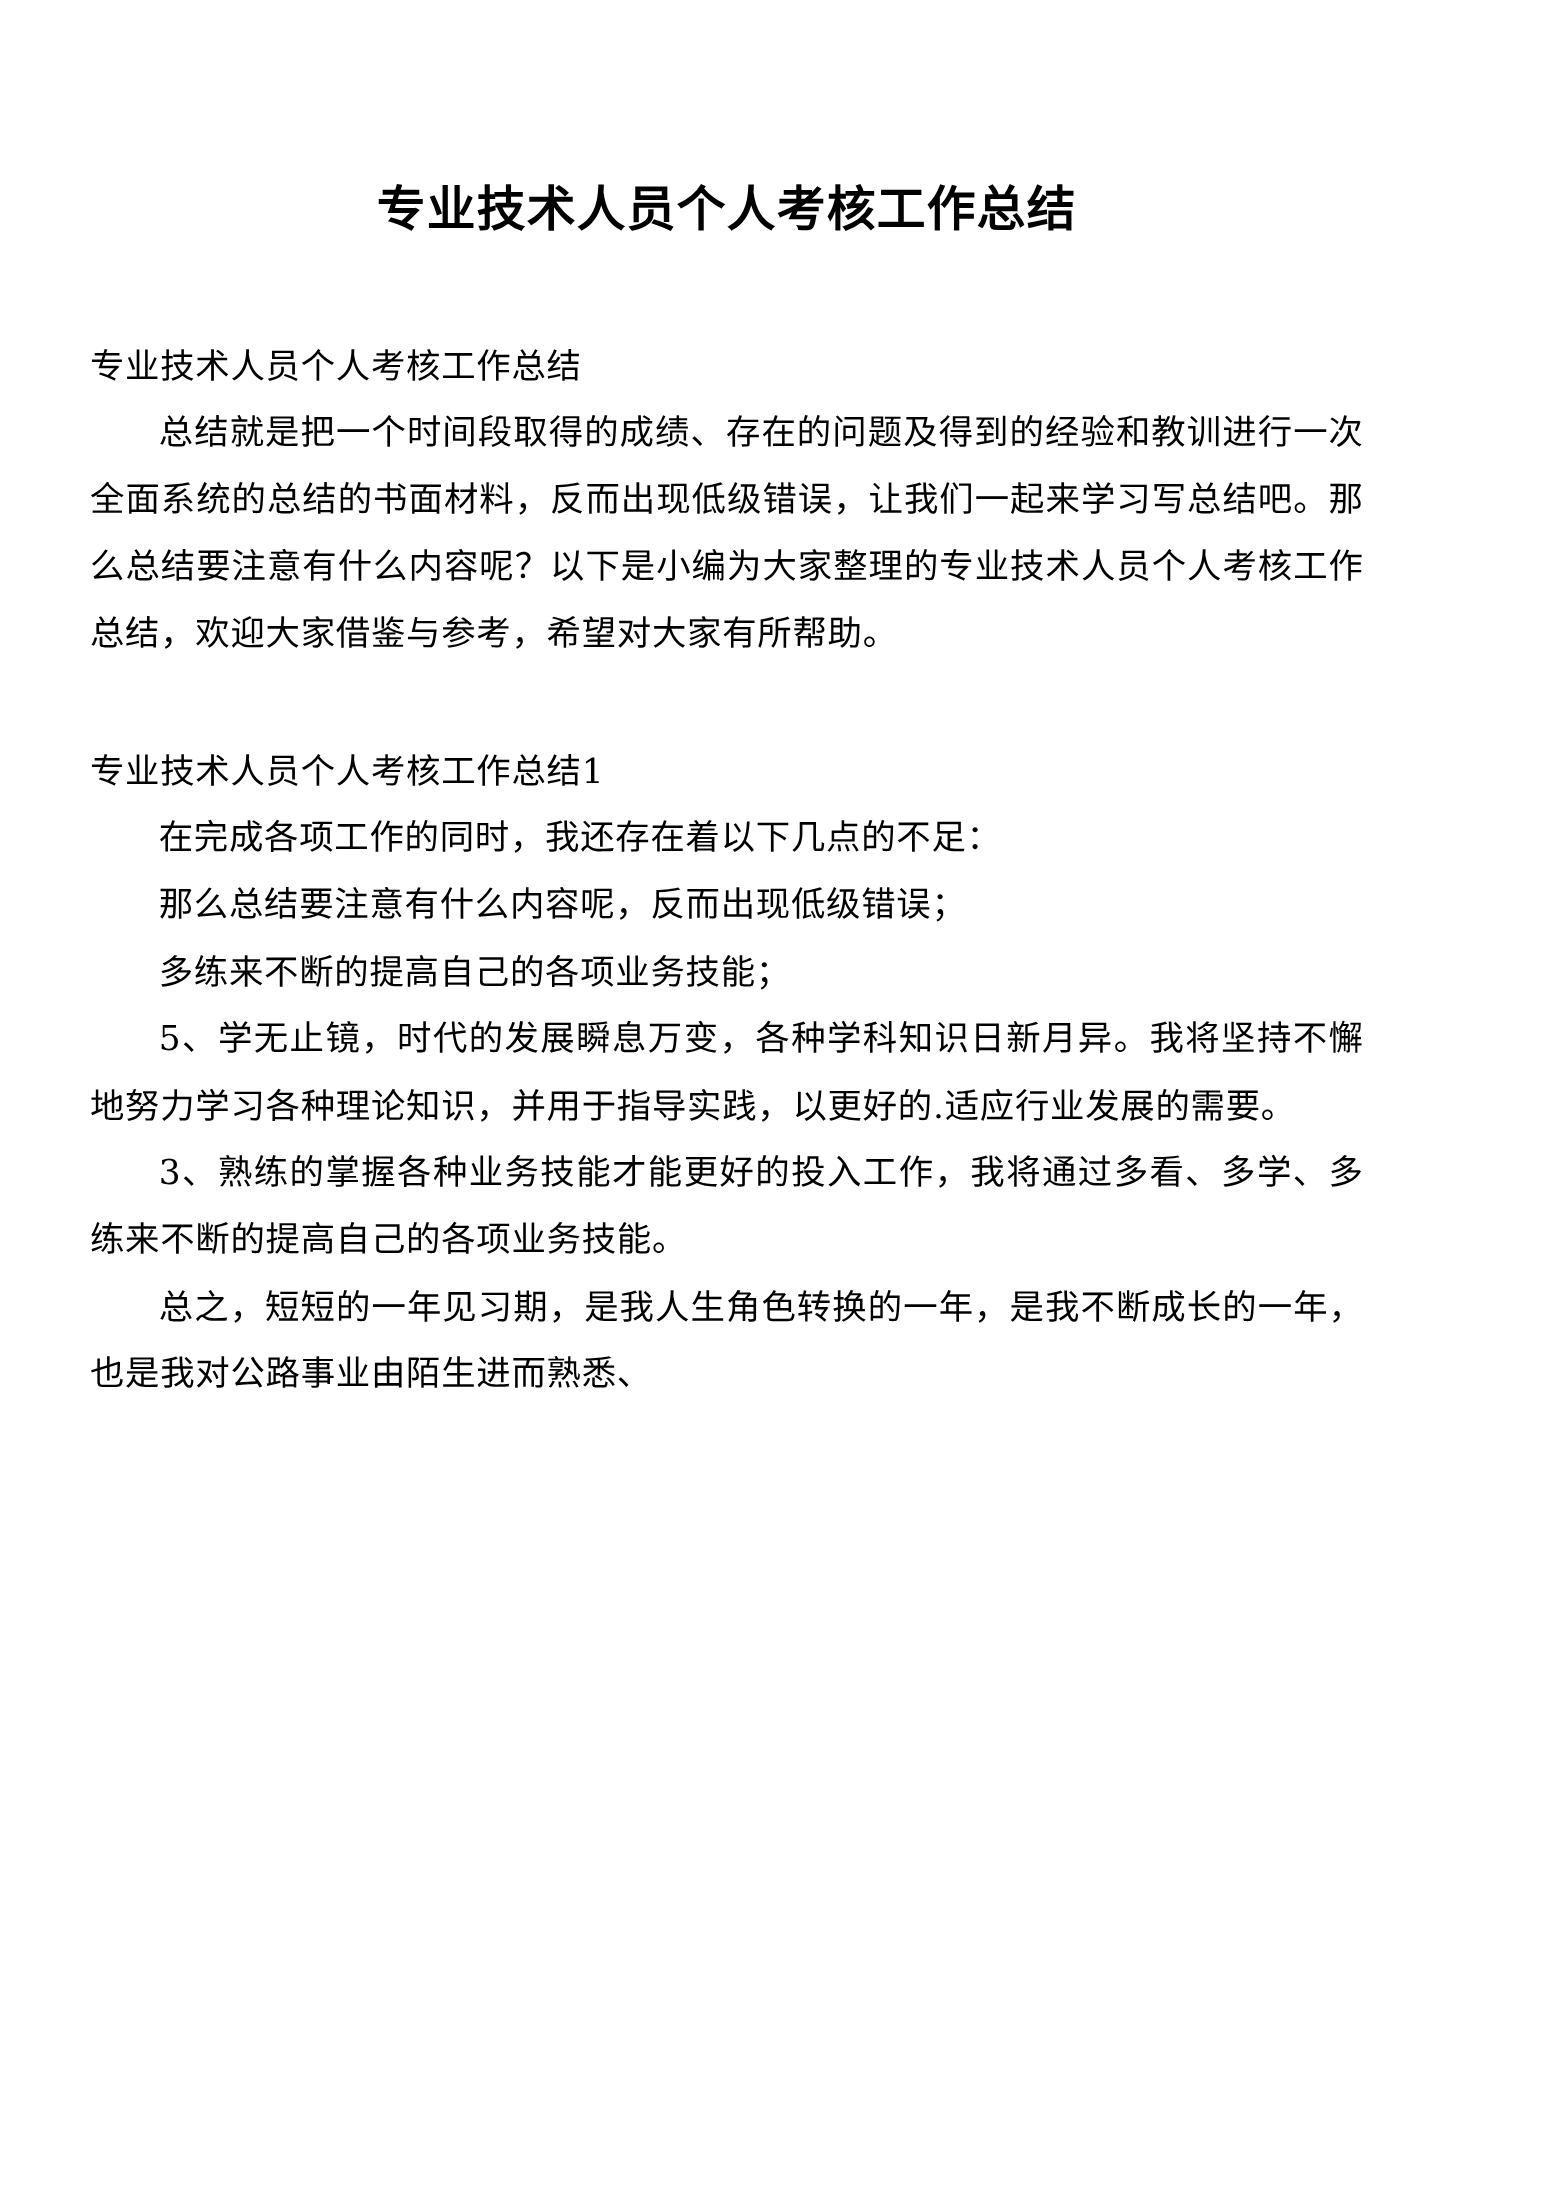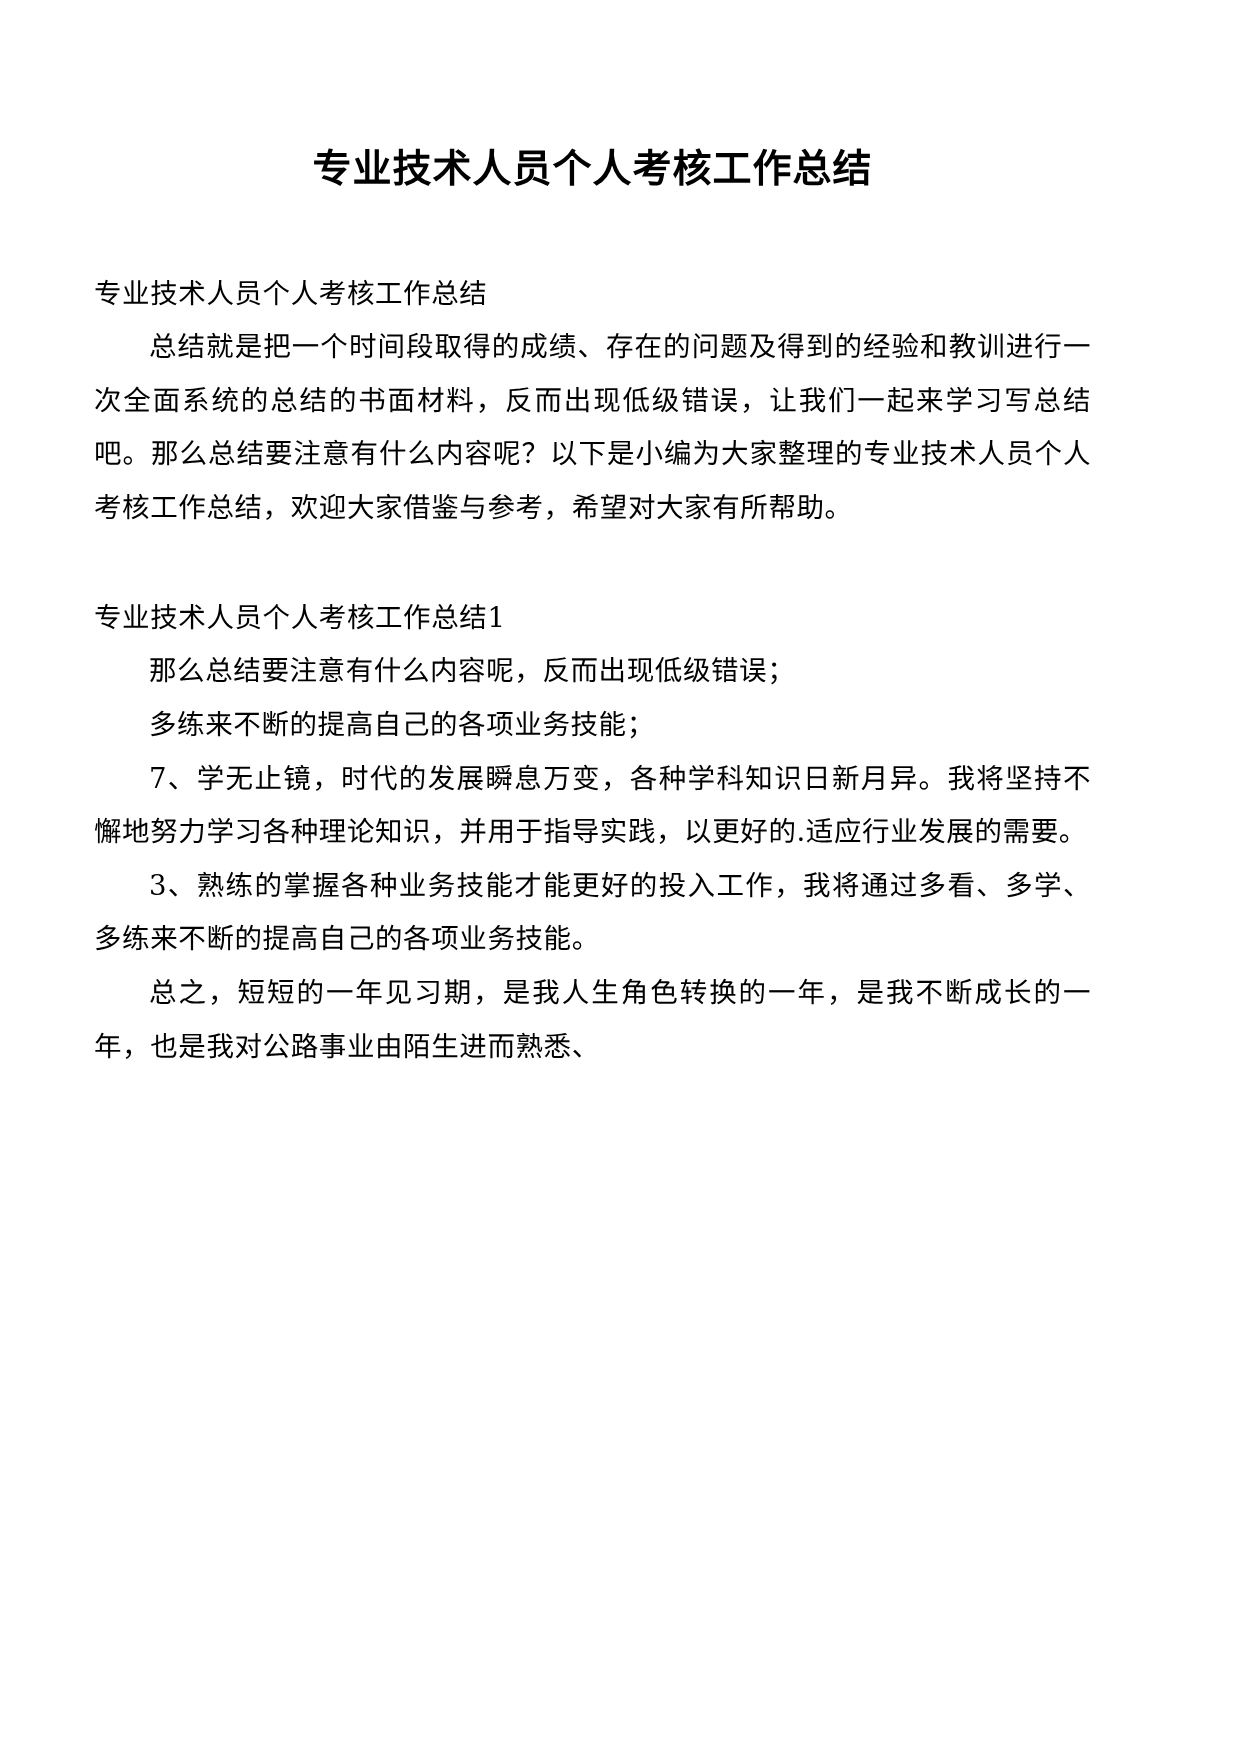--- a/index.html
+++ b/index.html
@@ -7,21 +7,21 @@
     margin: 0;
     padding: 0;
     background: #ffffff;
   }
   .page {
     width: 1241px;
     height: 1754px;
     margin: 0 auto;
     background: #ffffff;
     box-sizing: border-box;
-    padding: 118px 150px 100px 94px;
+    padding: 118px 150px 100px 72px;
     font-family: "DejaVu Serif", "Liberation Serif", serif;
     color: #000000;
     position: relative;
     overflow: hidden;
   }
   .doc-title {
     font-family: "DejaVu Sans", "Liberation Sans", sans-serif;
     font-weight: bold;
     font-size: 39px;
     text-align: center;
@@ -57,27 +57,28 @@
   <div class="body-block">
 
     <p class="para">专业技术人员个人考核工作总结</p>
 
     <p class="para indent">总结就是把一个时间段取得的成绩、存在的问题及得到的经验和教训进行一次全面系统的总结的书面材料，反而出现低级错误，让我们一起来学习写总结吧。那么总结要注意有什么内容呢？以下是小编为大家整理的专业技术人员个人考核工作总结，欢迎大家借鉴与参考，希望对大家有所帮助。</p>
 
     <div class="spacer"></div>
 
     <p class="para">专业技术人员个人考核工作总结1</p>
 
+    <p class="para indent">在完成各项工作的同时，我还存在着以下几点的不足：</p>
 
     <p class="para indent">那么总结要注意有什么内容呢，反而出现低级错误；</p>
 
     <p class="para indent">多练来不断的提高自己的各项业务技能；</p>
 
 
 
-    <p class="para indent">7、学无止镜，时代的发展瞬息万变，各种学科知识日新月异。我将坚持不懈地努力学习各种理论知识，并用于指导实践，以更好的.适应行业发展的需要。</p>
+    <p class="para indent">5、学无止镜，时代的发展瞬息万变，各种学科知识日新月异。我将坚持不懈地努力学习各种理论知识，并用于指导实践，以更好的.适应行业发展的需要。</p>
 
     <p class="para indent">3、熟练的掌握各种业务技能才能更好的投入工作，我将通过多看、多学、多练来不断的提高自己的各项业务技能。</p>
 
     <p class="para indent">总之，短短的一年见习期，是我人生角色转换的一年，是我不断成长的一年，也是我对公路事业由陌生进而熟悉、</p>
 
   </div>
 </div>
 
 </body></html>

